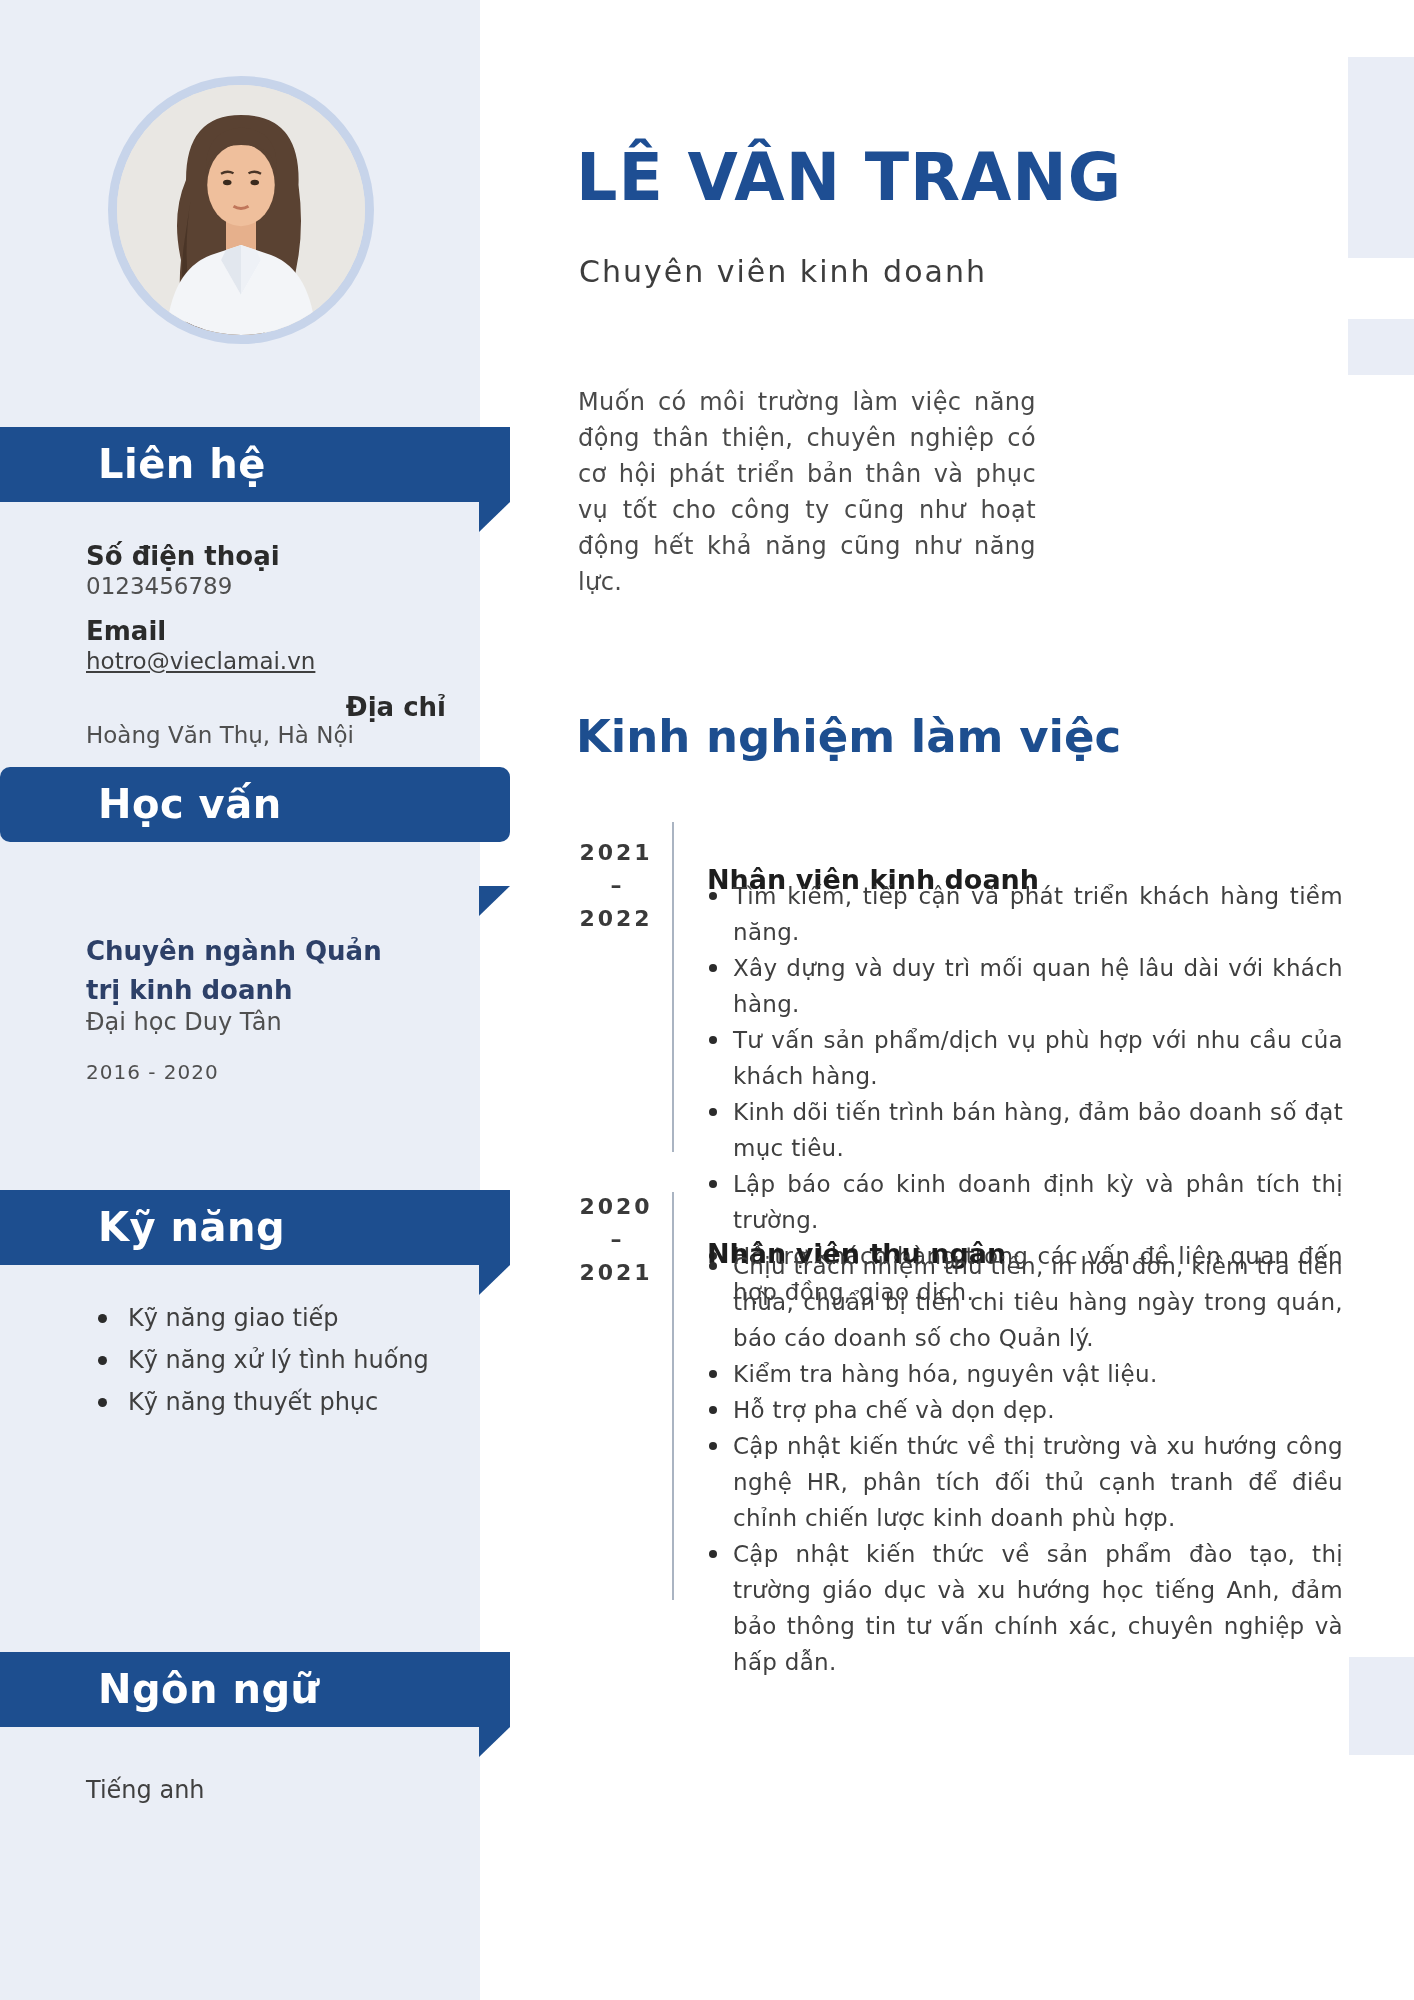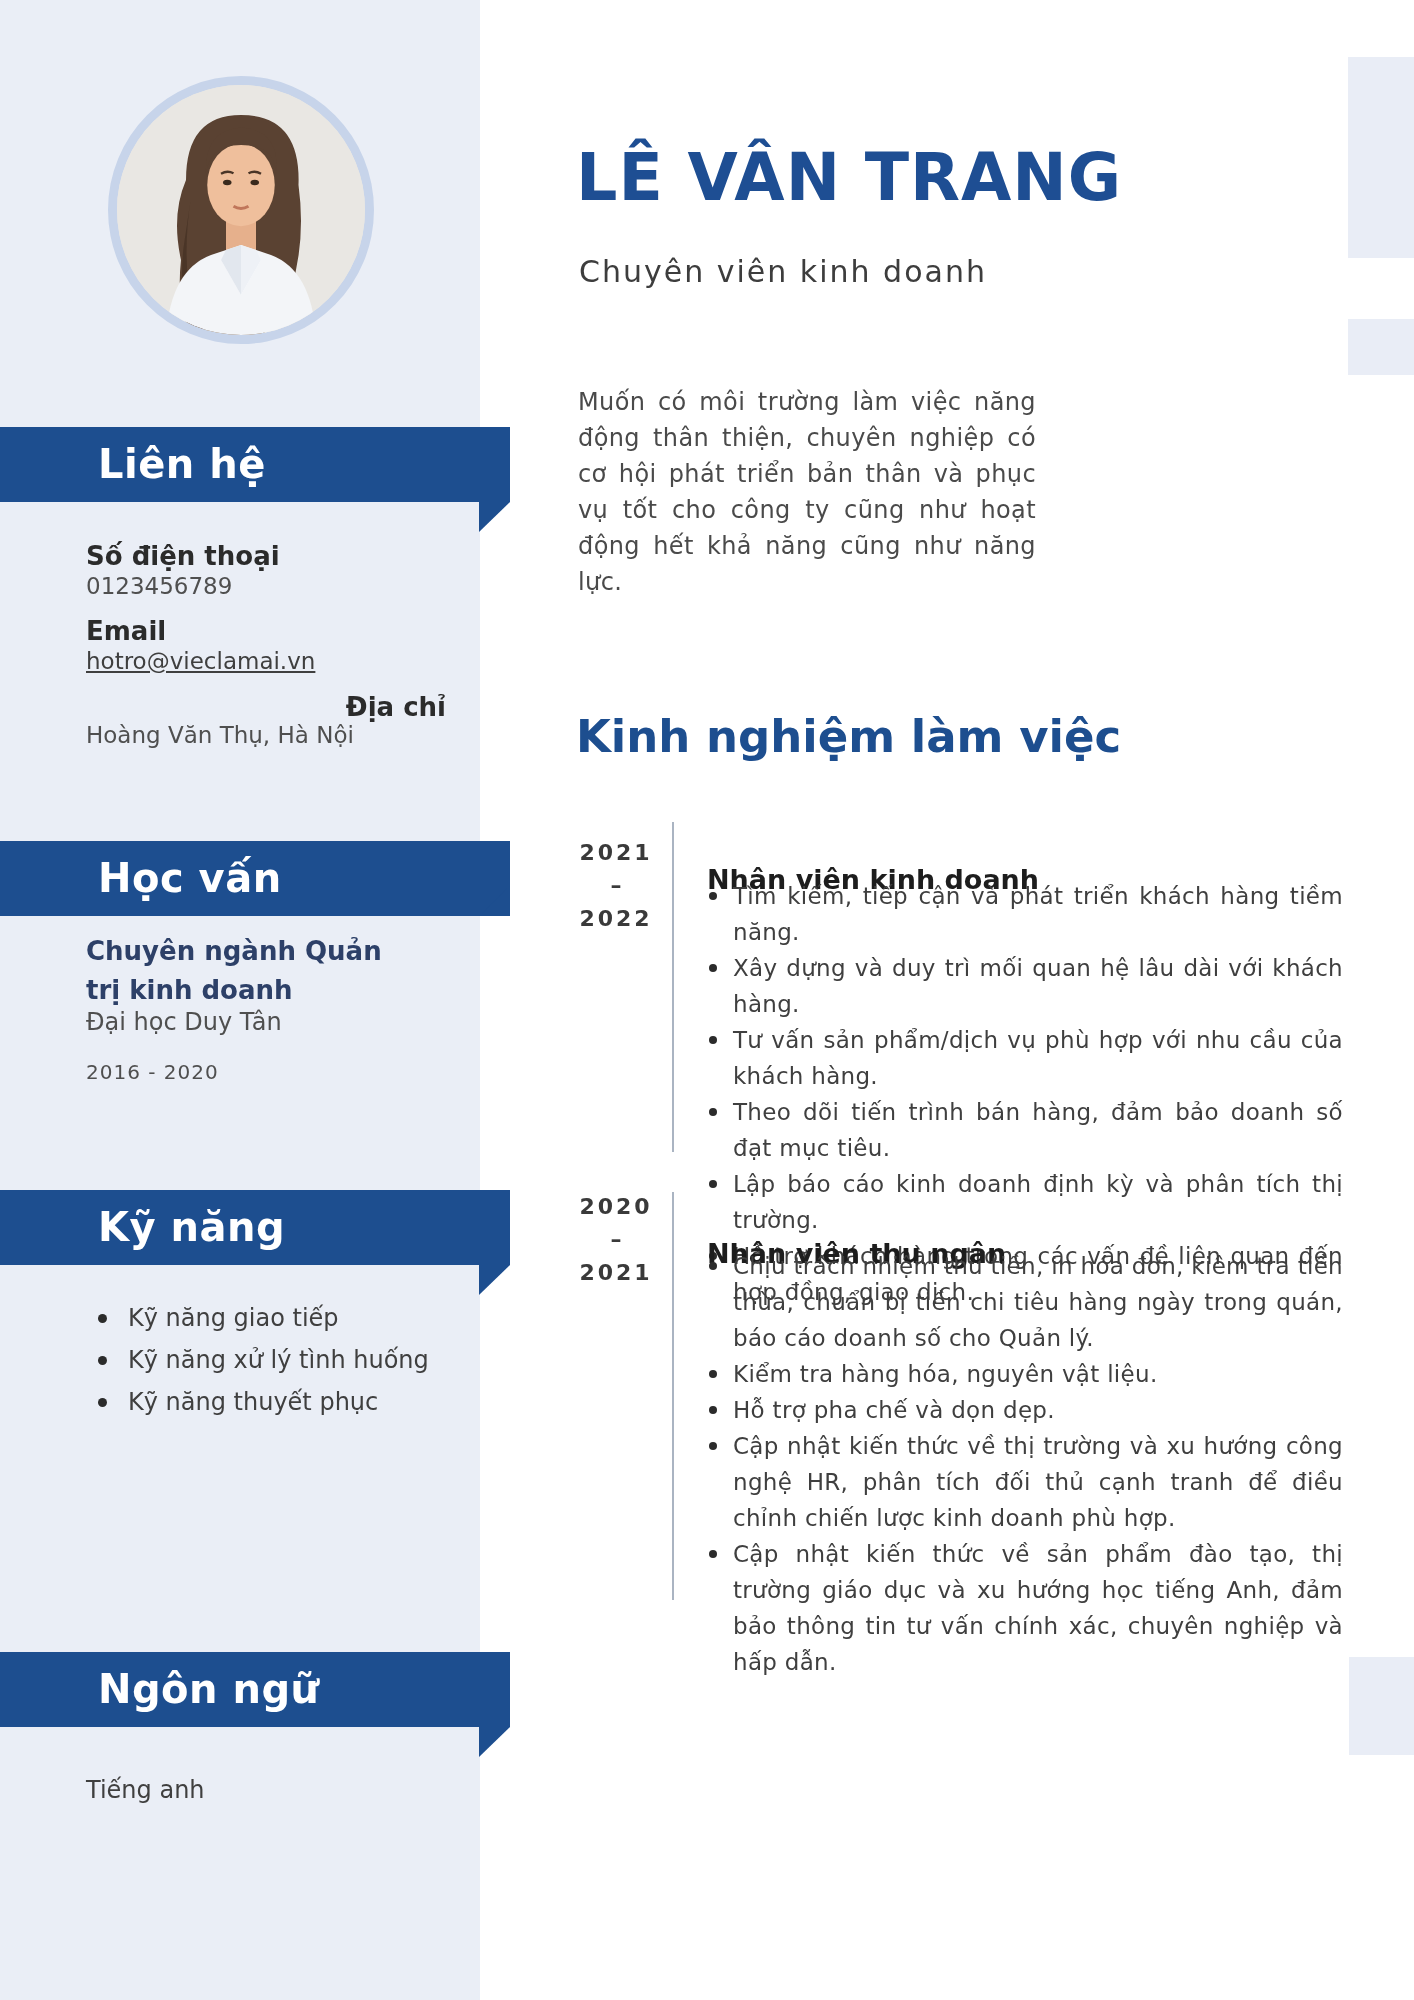--- a/index.html
+++ b/index.html
@@ -27,21 +27,21 @@
     background:#1d4e8f; color:#ffffff;
     font-size:40px; font-weight:bold; line-height:75px;
     padding-left:98px; letter-spacing:0.5px;
   }
   .banner-fold {
     position:absolute; left:479px; width:31px; height:30px;
     background:#1d4e8f;
     clip-path: polygon(0 0, 100% 0, 0 100%);
   }
   .b-contact { top:427px; } .f-contact { top:502px; }
-  .b-edu     { top:841px; } .f-edu     { top:886px; }
+  .b-edu     { top:767px;border-radius:10px; } .f-edu     { top:886px; }
   .b-skill   { top:1190px;} .f-skill   { top:1265px; }
   .b-lang    { top:1652px;} .f-lang    { top:1727px; }
 
   .side-label {
     position:absolute; left:86px; width:360px;
     font-size:26px; font-weight:bold; color:#2b2b2b;
   }
   .side-value {
     position:absolute; left:86px; width:370px;
     font-size:23px; color:#4f4f4f;
@@ -209,21 +209,21 @@
     <span>2021</span>
     <span class="sep">–</span>
     <span>2022</span>
   </div>
   <div class="vline vline-1"></div>
   <div class="job-title jt-1">Nhân viên kinh doanh</div>
   <ul class="duty-list dl-1">
     <li>Tìm kiếm, tiếp cận và phát triển khách hàng tiềm năng.</li>
     <li>Xây dựng và duy trì mối quan hệ lâu dài với khách hàng.</li>
     <li>Tư vấn sản phẩm/dịch vụ phù hợp với nhu cầu của khách hàng.</li>
-    <li>Theo dõi tiến trình bán hàng, đảm bảo doanh số đạt mục tiêu.</li>
+    <li>Kinh dõi tiến trình bán hàng, đảm bảo doanh số đạt mục tiêu.</li>
     <li>Lập báo cáo kinh doanh định kỳ và phân tích thị trường.</li>
     <li>Hỗ trợ khách hàng trong các vấn đề liên quan đến hợp đồng, giao dịch.</li>
   </ul>
 
   <div class="date-col dates-2">
     <span>2020</span>
     <span class="sep">–</span>
     <span>2021</span>
   </div>
   <div class="vline vline-2"></div>

